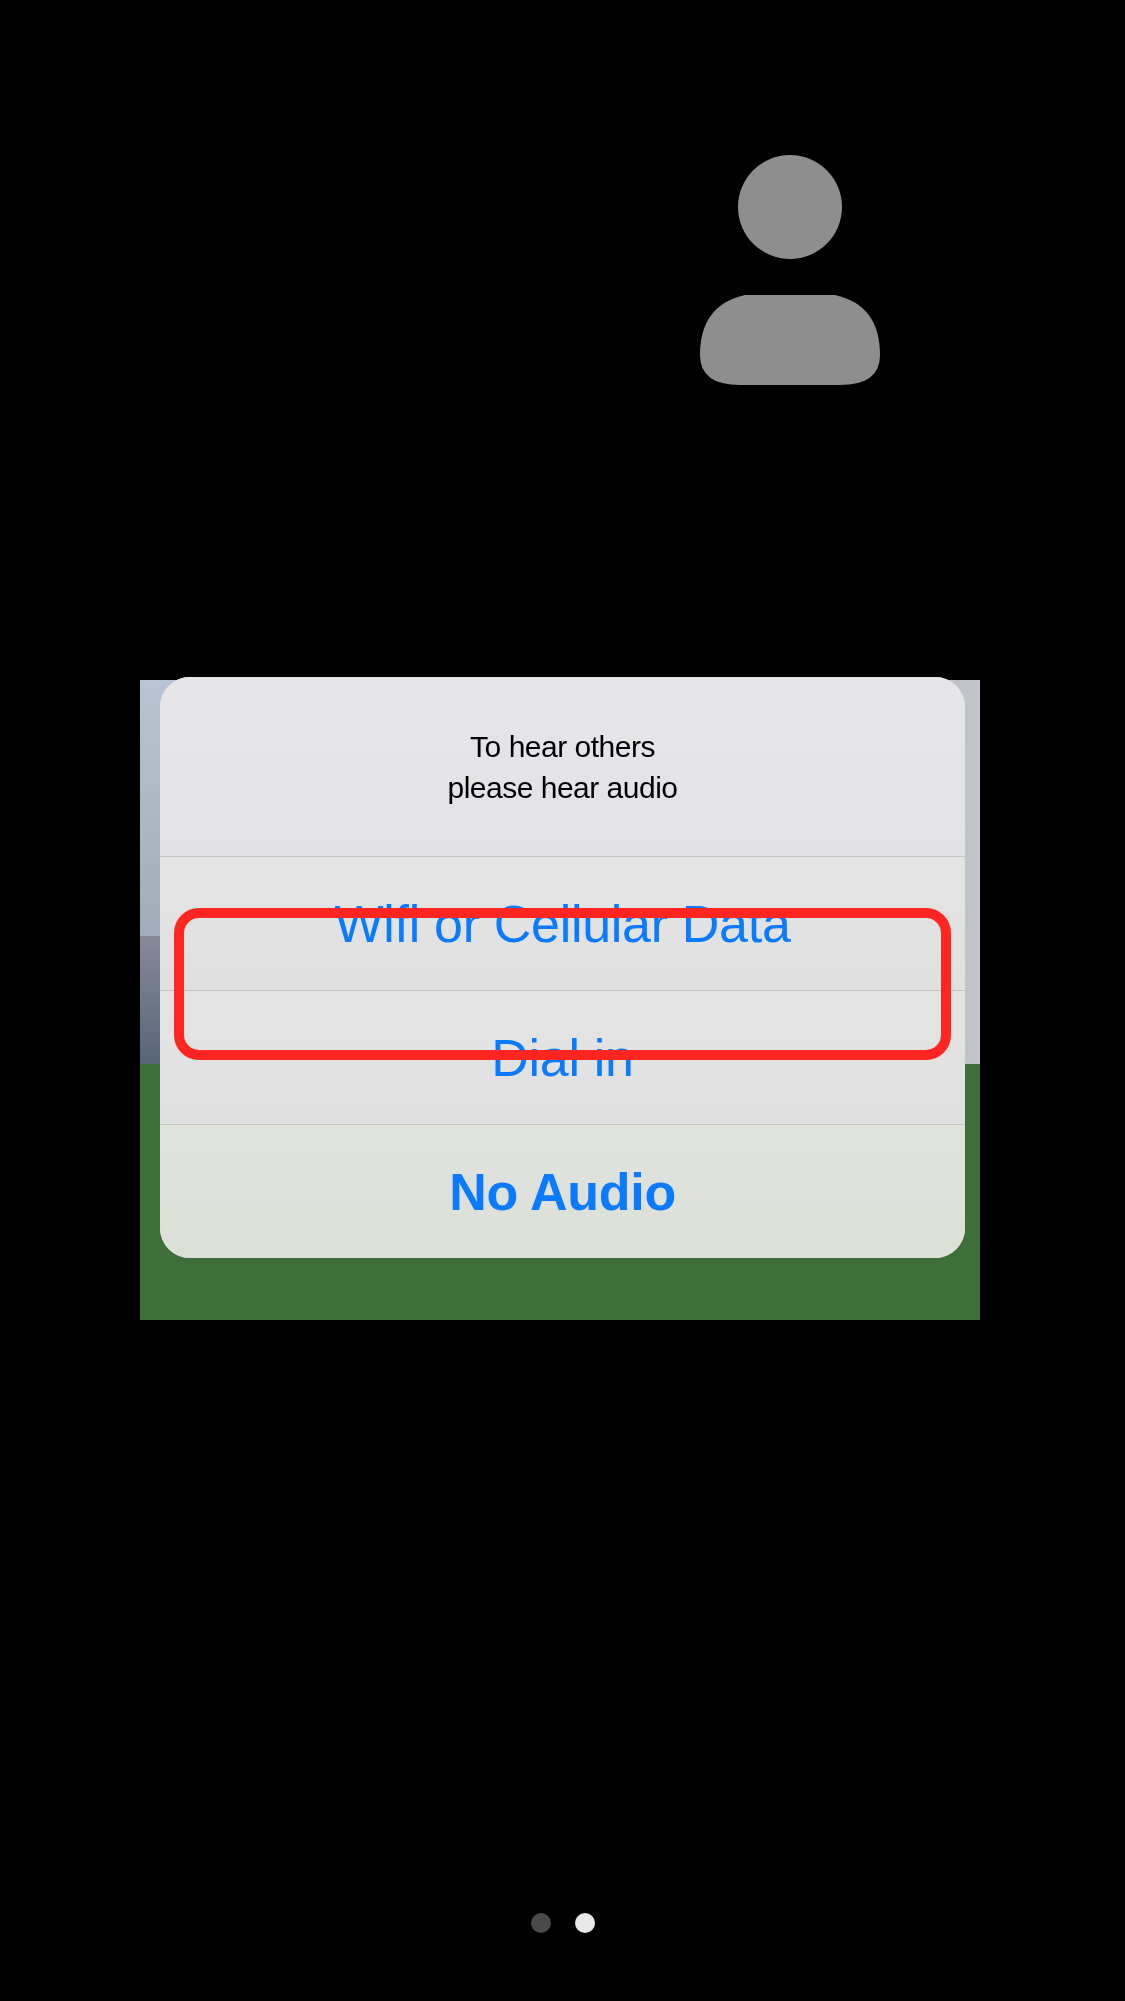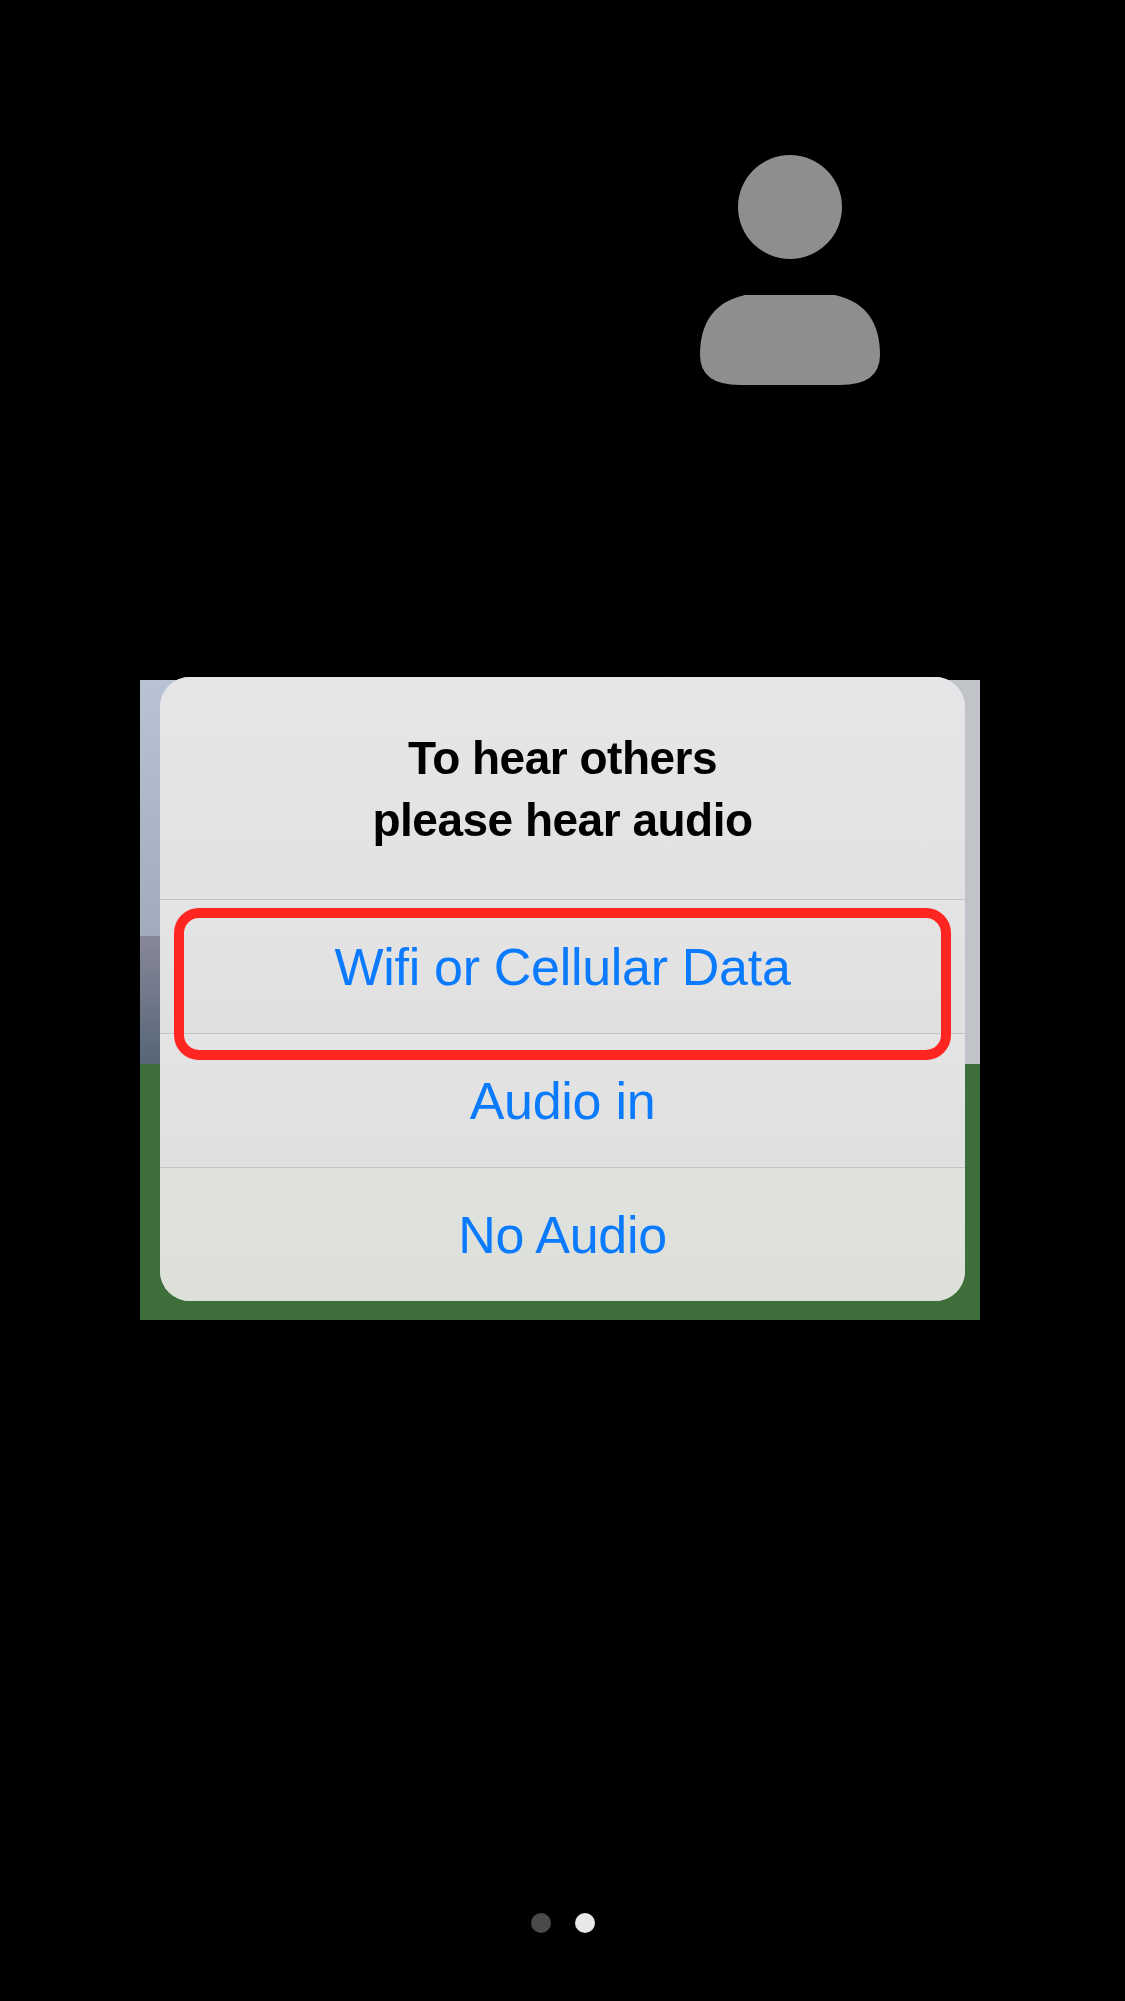--- a/index.html
+++ b/index.html
@@ -69,41 +69,41 @@
       z-index: 10;
       background: rgba(230, 230, 232, 0.96);
       backdrop-filter: blur(10px);
     }
     .sheet-header {
       padding: 50px 40px 48px;
       text-align: center;
       background: linear-gradient(to bottom, #e6e6e8, #e2e2e4);
     }
     .sheet-title {
-      font-size: 46px;
-      font-weight: 700;
+      font-size: 30px;
+      font-weight: 400;
       color: #000;
       line-height: 1.35;
       letter-spacing: -0.5px;
     }
     .sheet-option {
       display: flex;
       justify-content: center;
       align-items: center;
       height: 134px;
       font-size: 52px;
       font-weight: 400;
       color: #0a7aff;
       border-top: 1px solid rgba(0,0,0,0.12);
       cursor: pointer;
       background: linear-gradient(to bottom, #e4e4e4, #e0e0e0);
       letter-spacing: -0.3px;
     }
     .sheet-option.bold {
-      font-weight: 400;
+      font-weight: 700;
       background: linear-gradient(to bottom, #e0e2de, #dde0d8);
     }
     .highlight-box {
       position: absolute;
       top: 908px;
       left: 174px;
       width: 777px;
       height: 152px;
       border: 10px solid #ff2520;
       border-radius: 25px;
@@ -146,21 +146,21 @@
 </div>
 
 <div class="action-sheet">
   <div class="sheet-header">
     <div class="sheet-title">
       <span>To hear others</span><br>
       <span>please hear audio</span>
     </div>
   </div>
   <div class="sheet-option">Wifi or Cellular Data</div>
-  <div class="sheet-option">Audio in</div>
+  <div class="sheet-option">Dial in</div>
   <div class="sheet-option bold">No Audio</div>
 </div>
 
 <div class="highlight-box"></div>
 
 <div class="page-indicator">
   <div class="dot"></div>
   <div class="dot active"></div>
 </div>
 

